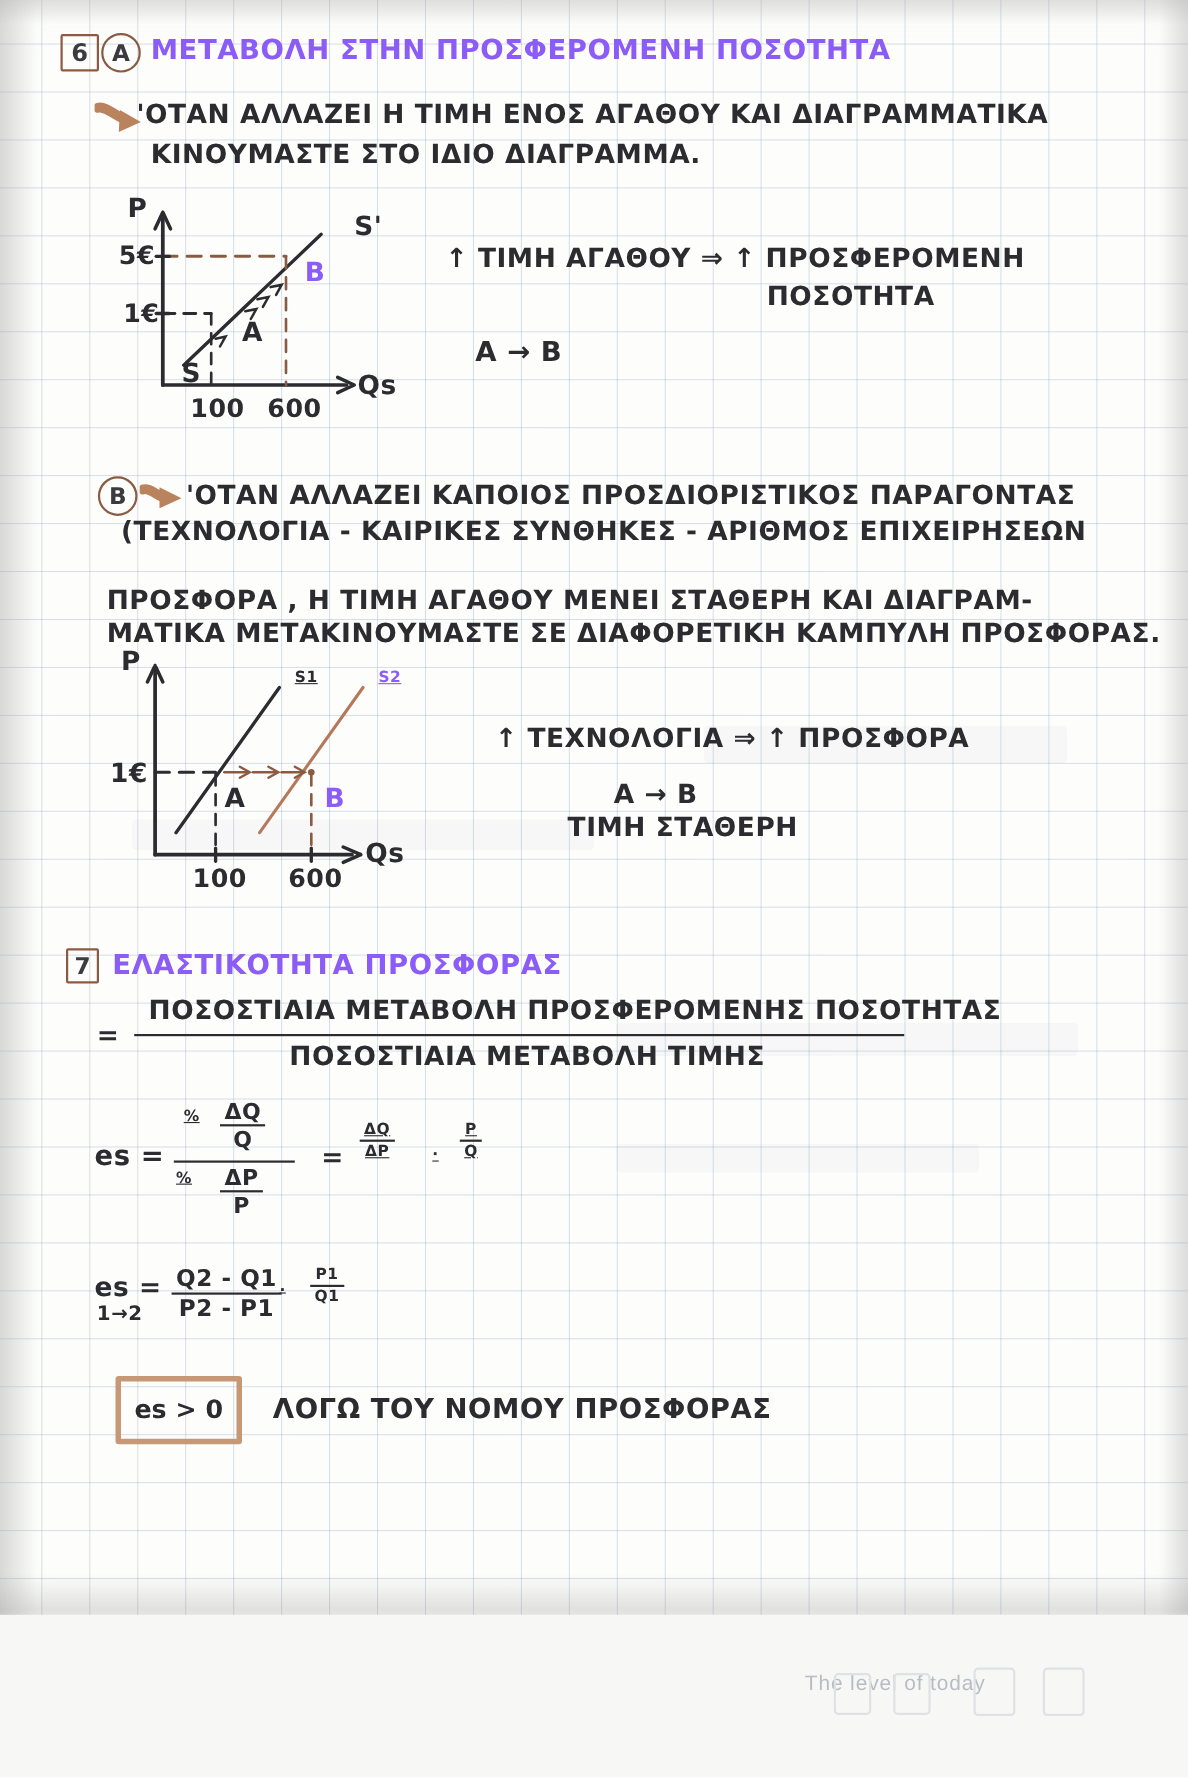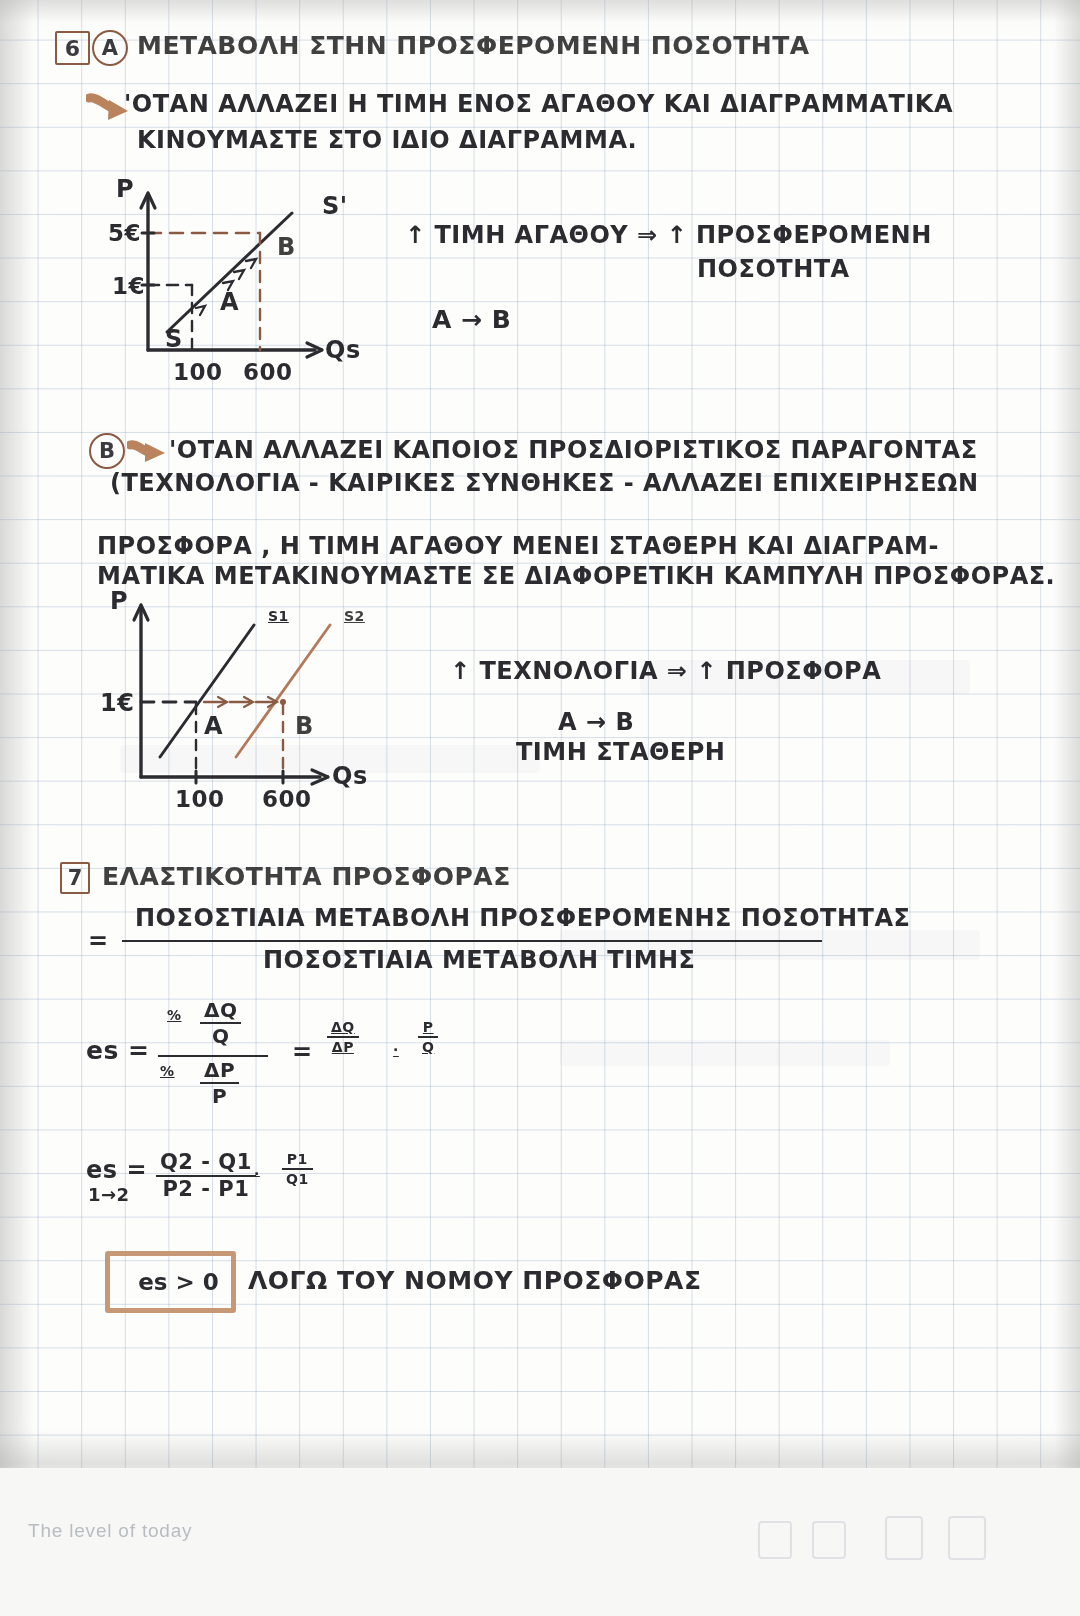--- a/index.html
+++ b/index.html
@@ -43,21 +43,21 @@
   
   .ink{
     position:absolute;
     color:#2b2b30;
     font-family:"DejaVu Sans", sans-serif;
     font-weight:600;
     letter-spacing:.5px;
     white-space:nowrap;
     line-height:1;
   }
-  .brown{color:#404040;}
+  .brown{color:#8b5cf6;}
   .t22{font-size:14px;text-decoration:underline;}
   .t23{font-size:23px;}
   .t24{font-size:24px;}
   .t25{font-size:25px;}
   .t20{font-size:20px;}
   .t18{font-size:18px;}
 
   
   .numbox{
     position:absolute;border:2.5px solid #8a5b42;color:#3a3a3f;
@@ -80,29 +80,28 @@
   
   .frac{position:absolute;display:inline-block;text-align:center;}
   .frac .num,.frac .den{display:block;padding:0 4px;}
   .frac .bar{display:block;border-top:2.2px solid #2b2b30;margin:2px 0;}
 
   .bigbar{position:absolute;border-top:2.5px solid #2b2b30;}
 
   .resultbox{
     position:absolute;border:5px solid #c79875;border-radius:3px;
     display:flex;align-items:center;justify-content:center;
-    color:#2b2b30;font-weight:700;padding-left:16px;
+    color:#2b2b30;font-weight:700;
   }
 
   
   #footer{
-    position:absolute;left:0;top:1520px;width:896px;text-align:left;
+    position:absolute;left:0;top:1520px;width:896px;text-align:right;
     color:#b9bcc2;font-size:19px;letter-spacing:.8px;
     font-family:"Liberation Sans", sans-serif;
-    margin-left:28px;
   }
   .fsq{position:absolute;border:2px solid #dfe1e4;border-radius:4px;width:30px;height:34px;}
 
   
   .bleed{position:absolute;background:rgba(150,150,160,.055);border-radius:4px;}
 </style>
 </head>
 <body>
 
 <div id="page">
@@ -170,21 +169,21 @@
   <div class="ink t25" style="left:432px;top:307px;">A → B</div>
 
   <div class="circ" style="left:89px;top:433px;width:32px;height:32px;font-size:21px;">B</div>
 
   <svg class="bulletarrow" style="left:127px;top:437px;" width="46" height="30" viewBox="0 0 46 30">
     <path d="M3 8 C9 6, 16 14, 24 16" stroke="#b9835e" stroke-width="9" fill="none" stroke-linecap="round"></path>
     <path d="M18 6 L38 16 L18 25 Z" fill="#b9835e"></path>
   </svg>
 
   <div class="ink t24" style="left:169px;top:438px;">'ΟΤΑΝ ΑΛΛΑΖΕΙ ΚΑΠΟΙΟΣ ΠΡΟΣΔΙΟΡΙΣΤΙΚΟΣ  ΠΑΡΑΓΟΝΤΑΣ</div>
-  <div class="ink t24" style="left:110px;top:471px;">(ΤΕΧΝΟΛΟΓΙΑ - ΚΑΙΡΙΚΕΣ ΣΥΝΘΗΚΕΣ - ΑΛΛΑΖΕΙ  ΕΠΙΧΕΙΡΗΣΕΩΝ</div>
+  <div class="ink t24" style="left:110px;top:471px;">(ΤΕΧΝΟΛΟΓΙΑ - ΚΑΙΡΙΚΕΣ ΣΥΝΘΗΚΕΣ - ΑΡΙΘΜΟΣ  ΕΠΙΧΕΙΡΗΣΕΩΝ</div>
   <div class="ink t24" style="left:97px;top:534px;">ΠΡΟΣΦΟΡΑ , Η ΤΙΜΗ ΑΓΑΘΟΥ ΜΕΝΕΙ ΣΤΑΘΕΡΗ ΚΑΙ ΔΙΑΓΡΑΜ-</div>
   <div class="ink t24" style="left:97px;top:564px;">ΜΑΤΙΚΑ ΜΕΤΑΚΙΝΟΥΜΑΣΤΕ ΣΕ ΔΙΑΦΟΡΕΤΙΚΗ ΚΑΜΠΥΛΗ ΠΡΟΣΦΟΡΑΣ.</div>
 
   <div class="diagram" style="left:108px;top:592px;">
     <svg width="300" height="215" viewBox="0 0 300 215">
 
       <path d="M33 18 L33 185" stroke="#2b2b30" stroke-width="3.4" stroke-linecap="round" fill="none"></path>
       <path d="M33 13 L26 28 M33 13 L40 28" stroke="#2b2b30" stroke-width="3.2" fill="none" stroke-linecap="round"></path>
 
       <path d="M33 185 L212 185" stroke="#2b2b30" stroke-width="3.4" stroke-linecap="round" fill="none"></path>

